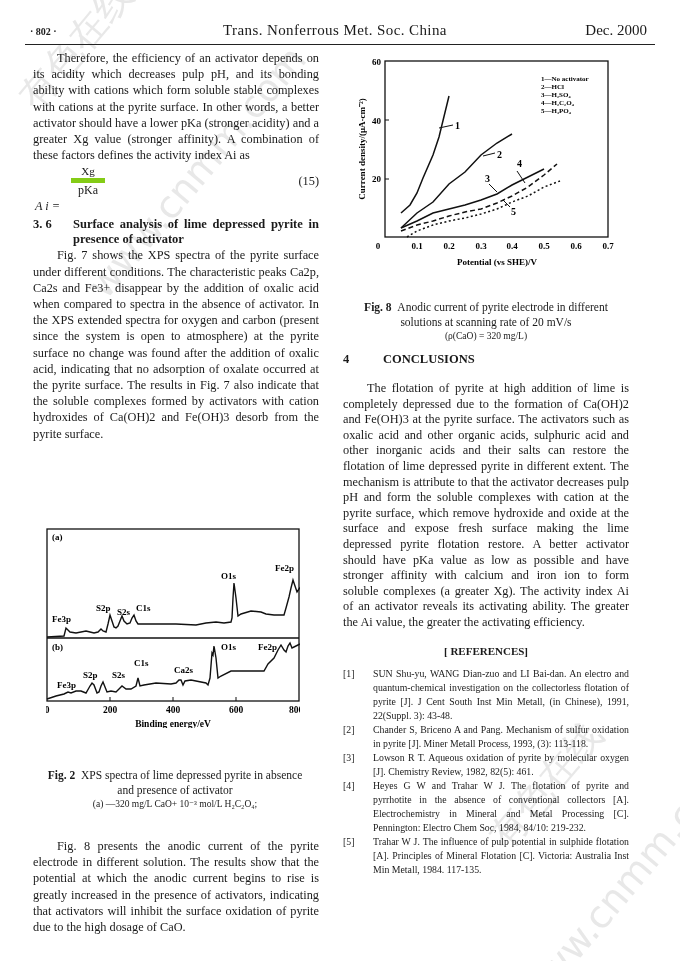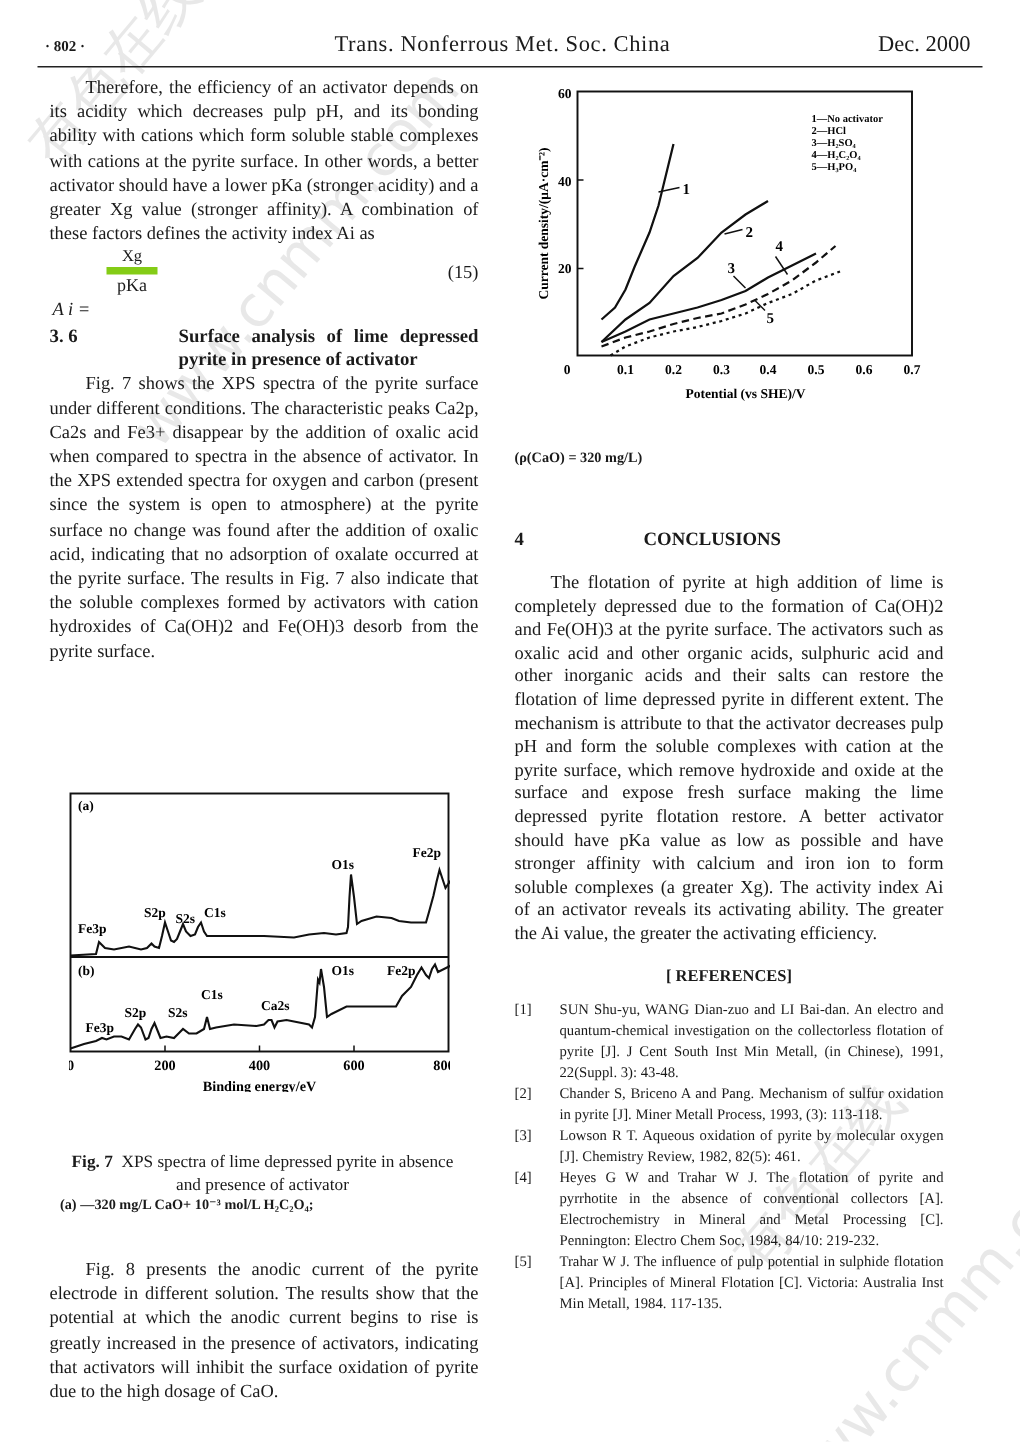--- a/index.html
+++ b/index.html
@@ -15,25 +15,25 @@
   .col-right { left: 343px; width: 286px; }
   p { margin: 0; }
   .indent { text-indent: 24px; }
   .eq { position: relative; height: 34px; margin-top: 2px; }
   .eq .lhs { position: absolute; left: 2px; top: 10px; font-style: italic; margin-top: 23px; }
   .eq .frac { position: absolute; left: 38px; top: 0; text-align: center; width: 34px; }
   .eq .num { border-bottom: 5px solid #84cc16; font-size: 11px; line-height: 13px; }
   .eq .den { font-size: 12px; line-height: 15px; }
   .eq .eqno { position: absolute; right: 0; top: 8px; }
   .sec-head { font-family: "Liberation Serif", serif; font-weight: bold; font-size: 12.5px;
-              line-height: 15px; margin-top: 18px; display: flex; gap: 46px; }
+              line-height: 15px; margin-top: 18px; display: flex; }
   .sec-head .num { width: 40px; flex: none; }
   .fig-cap { text-align: center; font-size: 11.5px; line-height: 15px; }
   .fig-cap b { font-weight: bold; }
-  .fig-sub { text-align: left; font-size: 9.5px; line-height: 13px; font-weight: bold; }
+  .fig-sub { text-align: center; font-size: 9.5px; line-height: 13px; }
   .refs-title { text-align: center; font-weight: bold; font-size: 11px; margin: 0; }
   .ref { display: flex; font-size: 9.8px; line-height: 14px; text-align: justify; margin: 0; }
   .ref .rno { width: 30px; flex: none; }
   .ref .rtxt { flex: 1; }
   .xps-chart { position: absolute; left: 46px; top: 528px; width: 254px; height: 200px; }
   .cv-chart { position: absolute; left: 355px; top: 55px; width: 275px; height: 230px; }
   svg text { font-family: "Liberation Serif", serif; }
   .wm { position: absolute; color: rgba(190,190,190,0.35); font-size: 38px;
         font-family: "DejaVu Sans", sans-serif; pointer-events: none; }
 </style>
@@ -102,21 +102,21 @@
     <text x="1" y="185">0</text>
     <text x="64" y="185">200</text>
     <text x="127" y="185">400</text>
     <text x="190" y="185">600</text>
     <text x="250" y="185">800</text>
   </g>
   <text x="127" y="199" font-size="9.5" font-weight="bold" text-anchor="middle">Binding energy/eV</text>
 </svg>
 
 <div class="col" style="left:40px; top:768px; width:270px;">
-  <div class="fig-cap"><b>Fig. 7</b>&nbsp;&nbsp;<span>XPS spectra of lime depressed pyrite in absence and presence of activator</span></div>
+  <div class="fig-cap"><b>Fig. 2</b>&nbsp;&nbsp;<span>XPS spectra of lime depressed pyrite in absence and presence of activator</span></div>
   <div class="fig-sub">(a) —320 mg/L CaO+ 10⁻³ mol/L H₂C₂O₄;</div>
 </div>
 
 <div class="col col-left" style="top:838px;">
   <p class="indent">Fig. 8 presents the anodic current of the pyrite electrode in different solution. The results show that the potential at which the anodic current begins to rise is greatly increased in the presence of activators, indicating that activators will inhibit the surface oxidation of pyrite due to the high dosage of CaO.</p>
 </div>
 
 <svg class="cv-chart" viewBox="0 0 275 230" width="275" height="230">
   <rect x="30" y="6" width="223" height="176" fill="none" stroke="#111" stroke-width="1.3"></rect>
 
@@ -165,20 +165,21 @@
   <g font-size="7" font-weight="bold">
     <text x="186" y="26">1—No activator</text>
     <text x="186" y="34">2—HCl</text>
     <text x="186" y="42">3—H₂SO₄</text>
     <text x="186" y="50">4—H₂C₂O₄</text>
     <text x="186" y="58">5—H₃PO₄</text>
   </g>
 </svg>
 
 <div class="col col-right" style="top:300px;">
+  <div class="fig-cap"><b>Fig. 8</b>&nbsp;&nbsp;<span>Anodic current of pyrite electrode in different solutions at scanning rate of 20 mV/s</span></div>
   <div class="fig-sub">(ρ(CaO) = 320 mg/L)</div>
 </div>
 
 <div class="col col-right" style="top:352px;">
   <div class="sec-head" style="margin-top:0;">
     <span class="num">4</span>
     <span>CONCLUSIONS</span>
   </div>
   <p class="indent" style="margin-top:14px; line-height:15.6px;">The flotation of pyrite at high addition of lime is completely depressed due to the formation of Ca(OH)2 and Fe(OH)3 at the pyrite surface. The activators such as oxalic acid and other organic acids, sulphuric acid and other inorganic acids and their salts can restore the flotation of lime depressed pyrite in different extent. The mechanism is attribute to that the activator decreases pulp pH and form the soluble complexes with cation at the pyrite surface, which remove hydroxide and oxide at the surface and expose fresh surface making the lime depressed pyrite flotation restore. A better activator should have pKa value as low as possible and have stronger affinity with calcium and iron ion to form soluble complexes (a greater Xg). The activity index Ai of an activator reveals its activating ability. The greater the Ai value, the greater the activating efficiency.</p>
   <p class="refs-title" style="margin-top:12px;">[ REFERENCES]</p>

